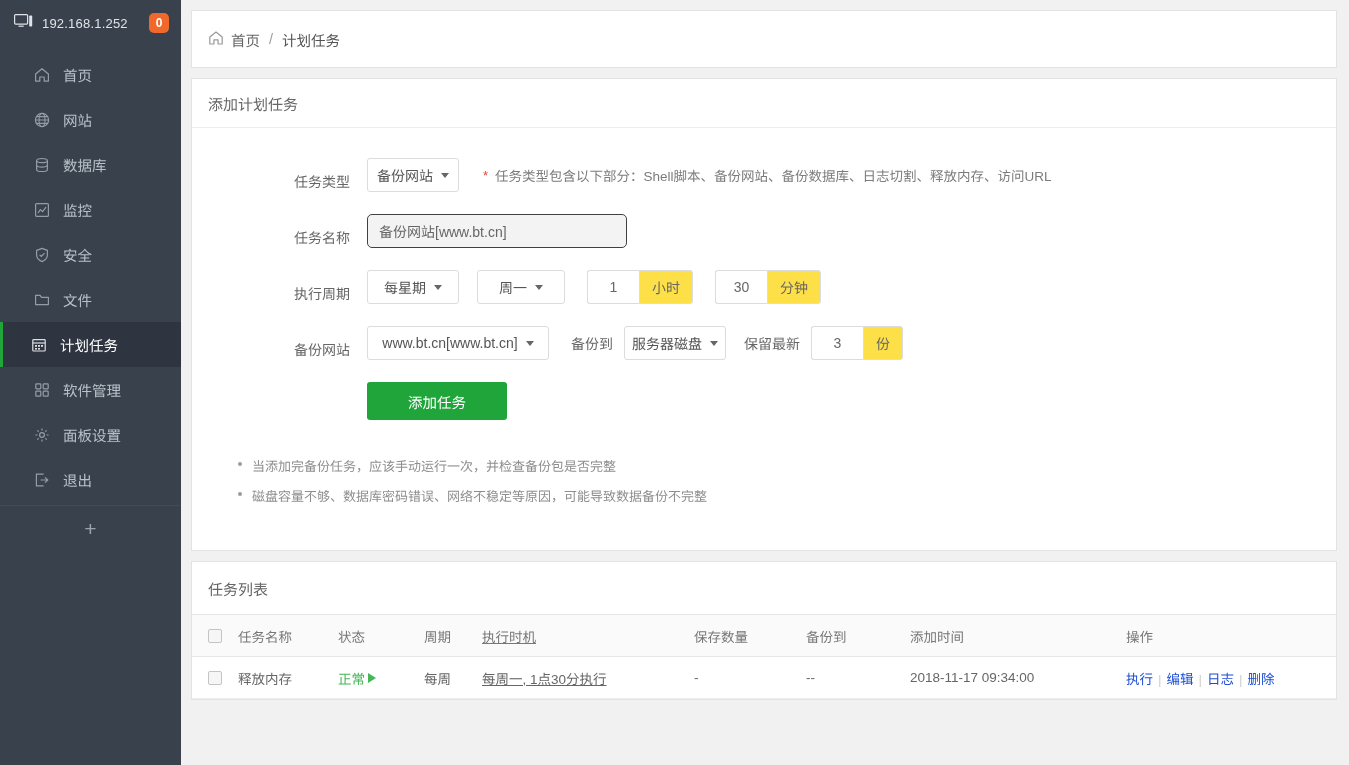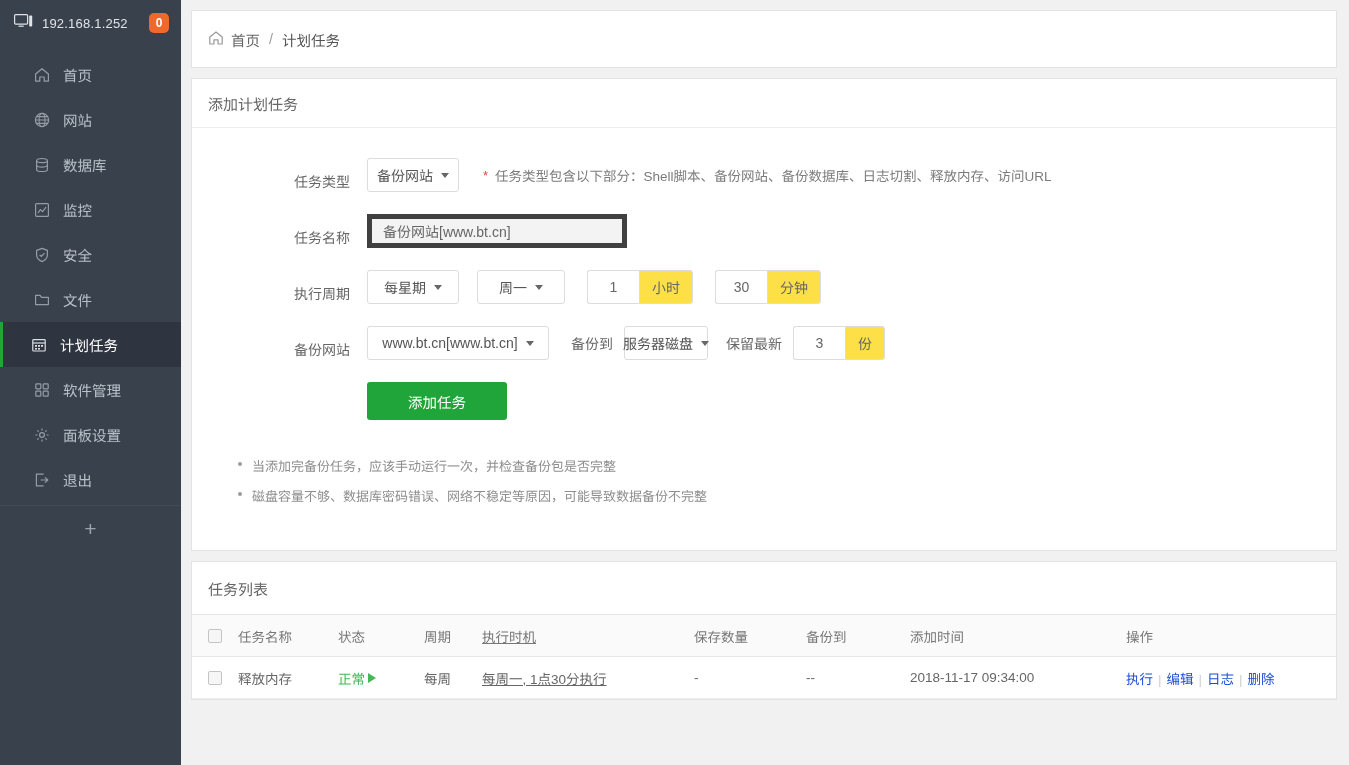--- a/index.html
+++ b/index.html
@@ -128,27 +128,27 @@
   .sel .caret {
     margin-left: 8px;
     width: 0; height: 0;
     border-left: 4px solid transparent;
     border-right: 4px solid transparent;
     border-top: 5px solid #666;
   }
   .sel.w92 { width: 92px; }
   .sel.w88 { width: 88px; }
   .sel.w182 { width: 182px; }
-  .sel.w102 { width: 84px; text-align: right; }
+  .sel.w102 { width: 102px; text-align: right; }
 
   .txt {
     height: 34px;
-    border: 5px solid #404040;
+    border: 1px solid #404040;
     background: #f3f3f3;
-    border-radius: 0;
+    border-radius: 5px;
     padding: 4px 11px;
     color: #666; font-size: 14px;
     width: 260px;
     font-family: inherit;
     outline: none;
   }
 
   .ingroup { display: inline-flex; align-items: stretch; }
   .ingroup input {
     width: 52px; height: 34px;

